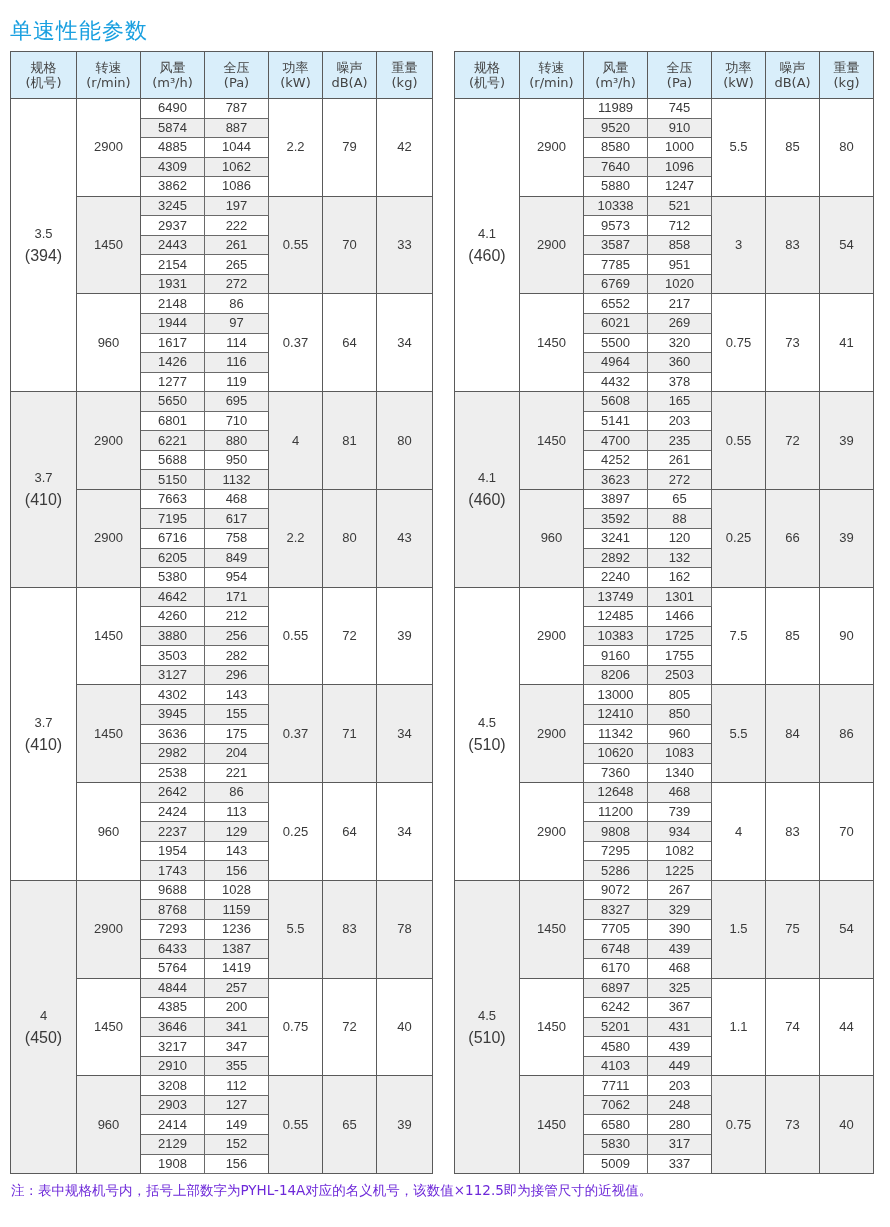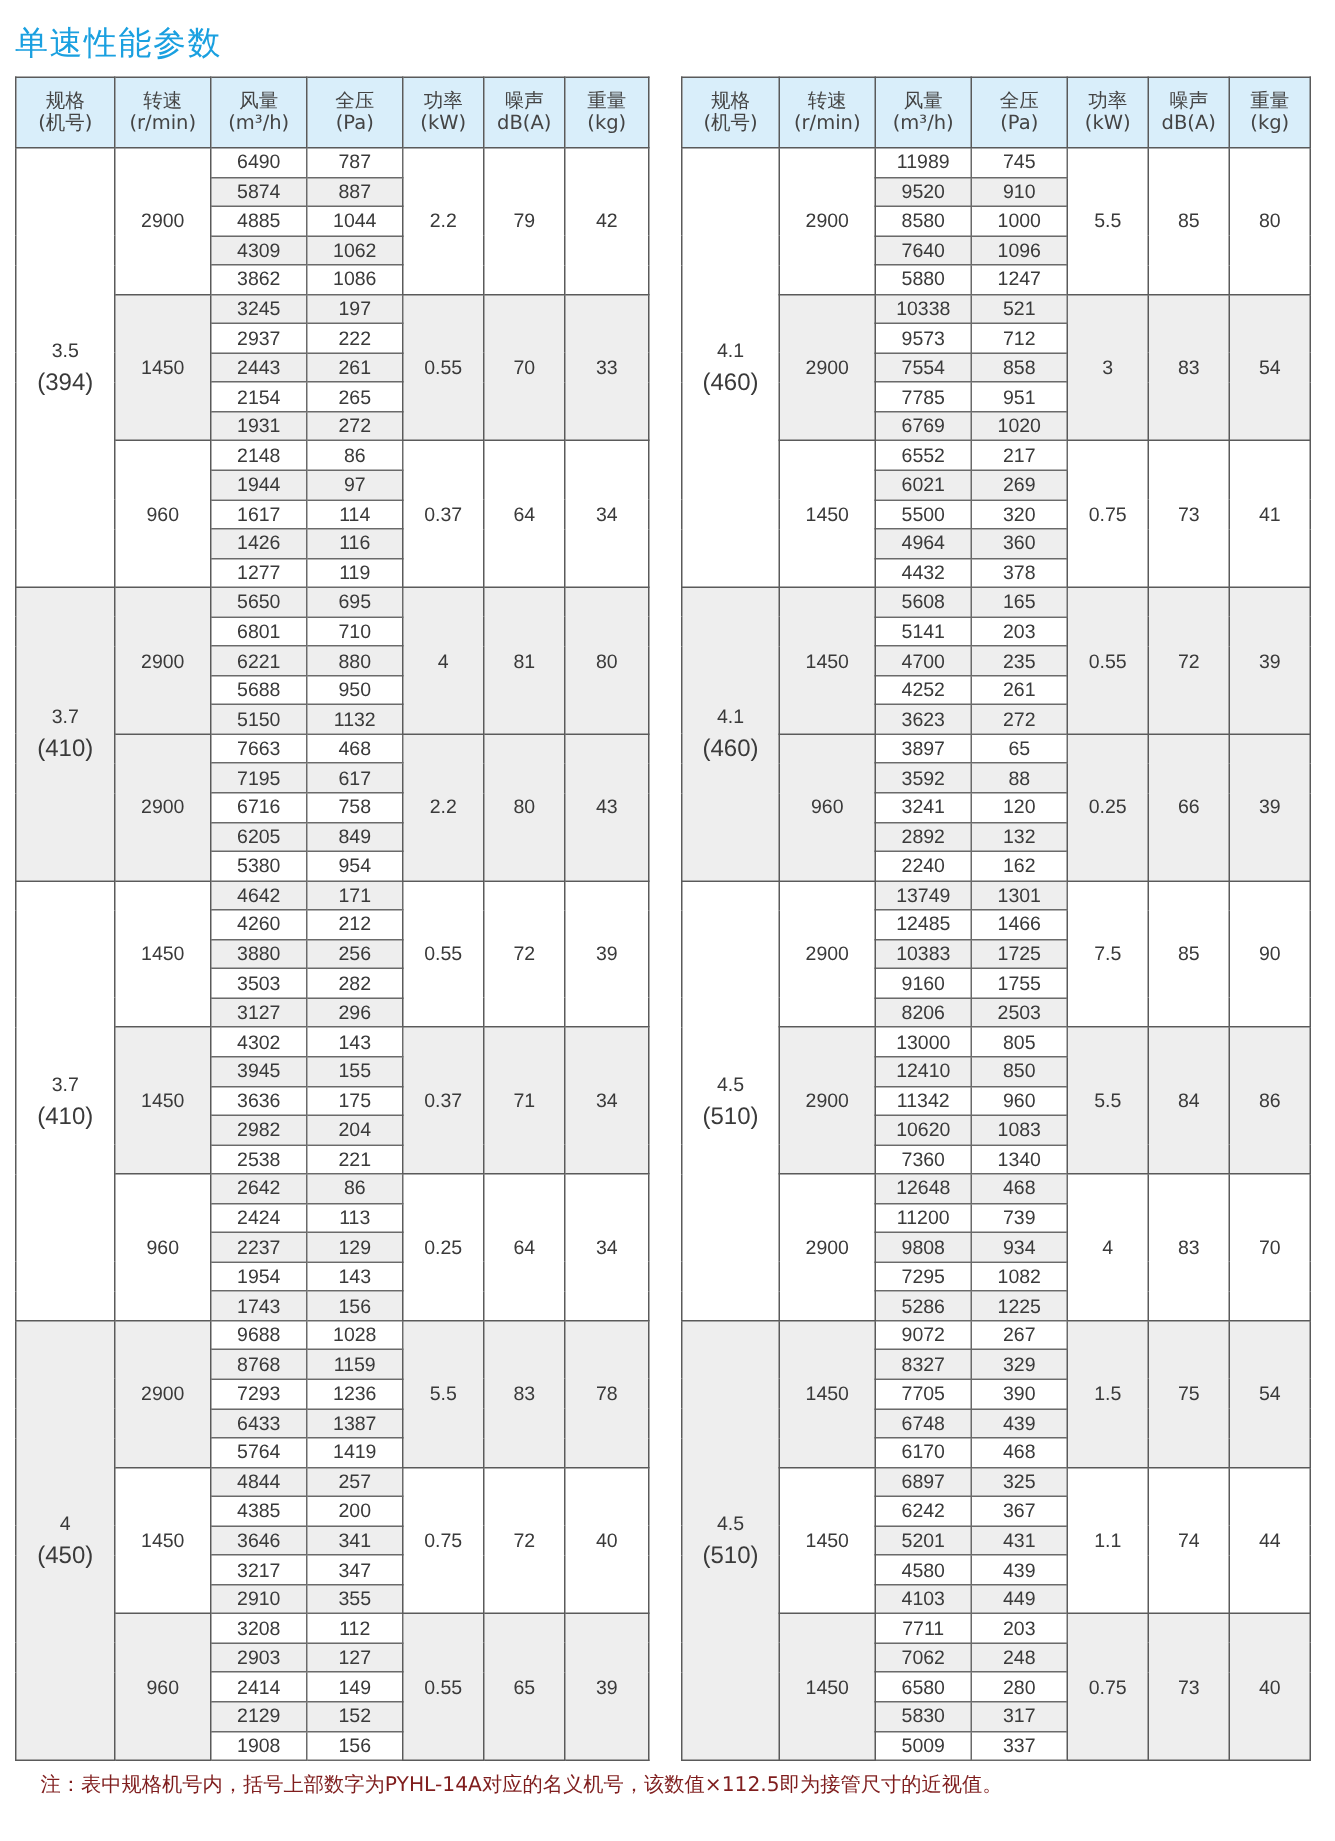--- a/index.html
+++ b/index.html
@@ -1,33 +1,33 @@
 <!DOCTYPE html>
 <html><head>
 <meta charset="utf-8">
 <style>
   html, body { margin:0; padding:0; background:#ffffff; }
   body { width:890px; height:1227px; position:relative; overflow:hidden;
          font-family:"Liberation Sans","DejaVu Sans",sans-serif; color:#333; }
   .title { position:absolute; left:10px; top:16px; font-size:22px; color:#1aa0e0;
-           font-family:Liberation Mono, monospace; letter-spacing:1px; line-height:30px; }
+           font-family:Liberation Sans, sans-serif; letter-spacing:1px; line-height:30px; }
   .tbl { position:absolute; top:51px; border-collapse:collapse; table-layout:fixed; }
   .tbl.left { left:10px; }
   .tbl.right { left:454px; }
   .tbl th, .tbl td { border:1px solid #5a5a5a; text-align:center; padding:0; }
   .tbl th { background:#d9eefa; font-weight:normal; font-size:13px; line-height:15px;
             height:46px; color:#444; font-family:"DejaVu Sans",sans-serif; }
   .tbl td { font-size:13px; height:18.55px; line-height:18px; color:#3a3a3a; }
   .tbl td.flow, .tbl td.pres { border-color:#6a6a6a; }
   .gray { background:#eeeeee; }
   .white { background:#ffffff; }
   .model .m1 { display:block; line-height:22px; }
   .model .m2 { display:block; line-height:22px; font-size:16px; }
-  .note { position:absolute; left:27px; top:1181px; font-size:13.5px; line-height:19px;
-          color:#7f1d1d; font-family:"DejaVu Sans",sans-serif; white-space:nowrap; }
+  .note { position:absolute; left:11px; top:1181px; font-size:13.5px; line-height:19px;
+          color:#6d28d9; font-family:"DejaVu Sans",sans-serif; white-space:nowrap; }
 </style>
 </head>
 <body>
 
 <div class="title">单速性能参数</div>
 
 <table class="tbl left">
   <colgroup>
     <col style="width:66px">
       <col style="width:64px">
@@ -388,21 +388,21 @@
         <td class="pres gray">521</td>
         <td rowspan="5" class="gray">3</td>
         <td rowspan="5" class="gray">83</td>
         <td rowspan="5" class="gray">54</td>
       </tr>
       <tr>
         <td class="flow white">9573</td>
         <td class="pres white">712</td>
       </tr>
       <tr>
-        <td class="flow gray">7554</td>
+        <td class="flow gray">3587</td>
         <td class="pres gray">858</td>
       </tr>
       <tr>
         <td class="flow white">7785</td>
         <td class="pres white">951</td>
       </tr>
       <tr>
         <td class="flow gray">6769</td>
         <td class="pres gray">1020</td>
       </tr>

